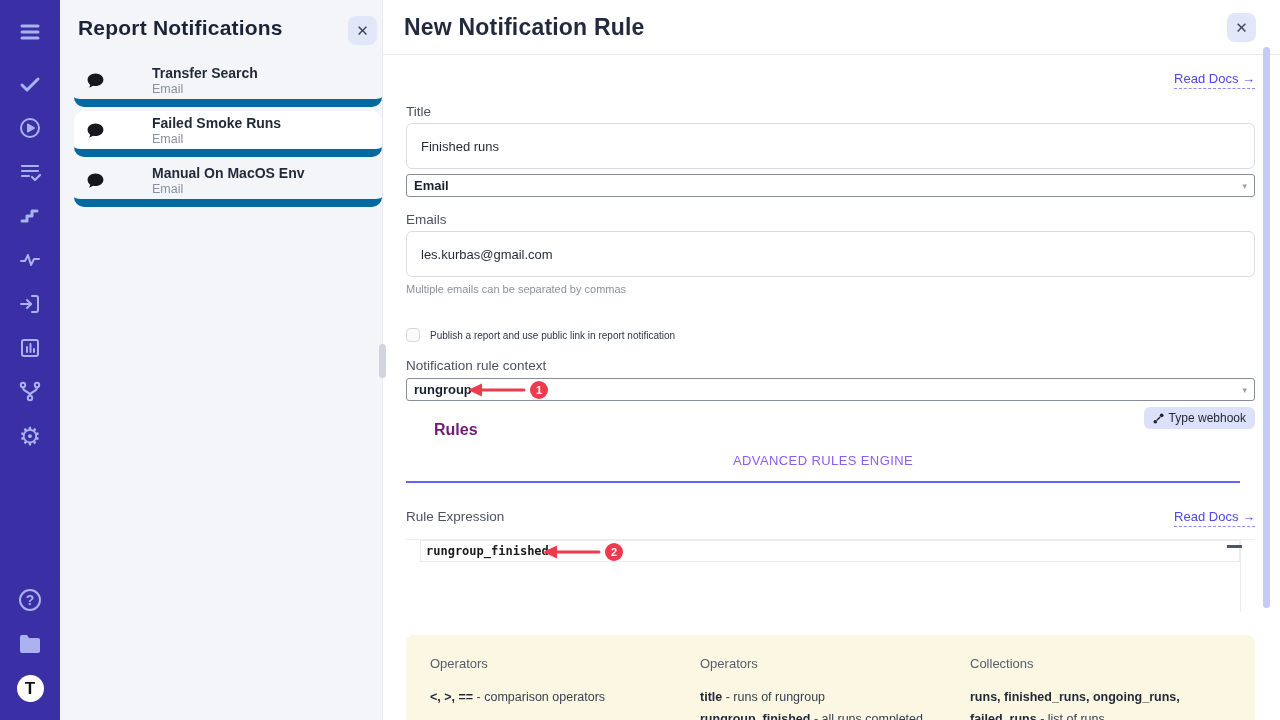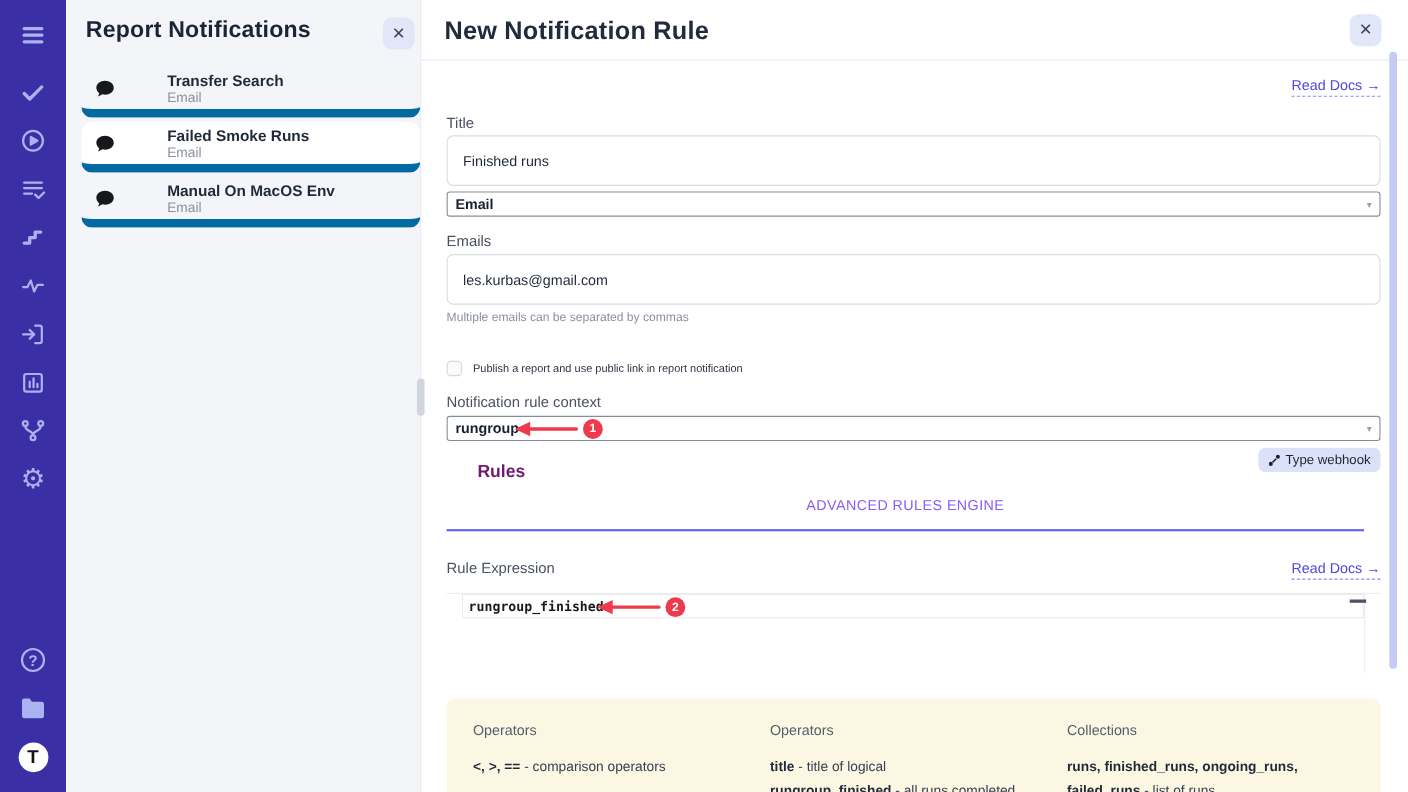--- a/index.html
+++ b/index.html
@@ -305,21 +305,21 @@
       </div>
 
       <div class="helpbox">
         <div class="hb-col">
           <div class="hb-title">Operators</div>
           <div class="hb-entry"><b>&lt;, &gt;, ==</b><span> - comparison operators</span></div>
 
         </div>
         <div class="hb-col">
           <div class="hb-title">Operators</div>
-          <div class="hb-entry"><b>title</b><span> - title of logical</span></div>
+          <div class="hb-entry"><b>title</b><span> - runs of rungroup</span></div>
           <div class="hb-entry"><b>rungroup_finished</b><span> - all runs completed</span></div>
         </div>
         <div class="hb-col">
           <div class="hb-title">Collections</div>
           <div class="hb-entry"><b>runs, finished_runs, ongoing_runs, failed_runs</b><span> - list of runs</span></div>
         </div>
       </div>
 
     </div>
   </main>

